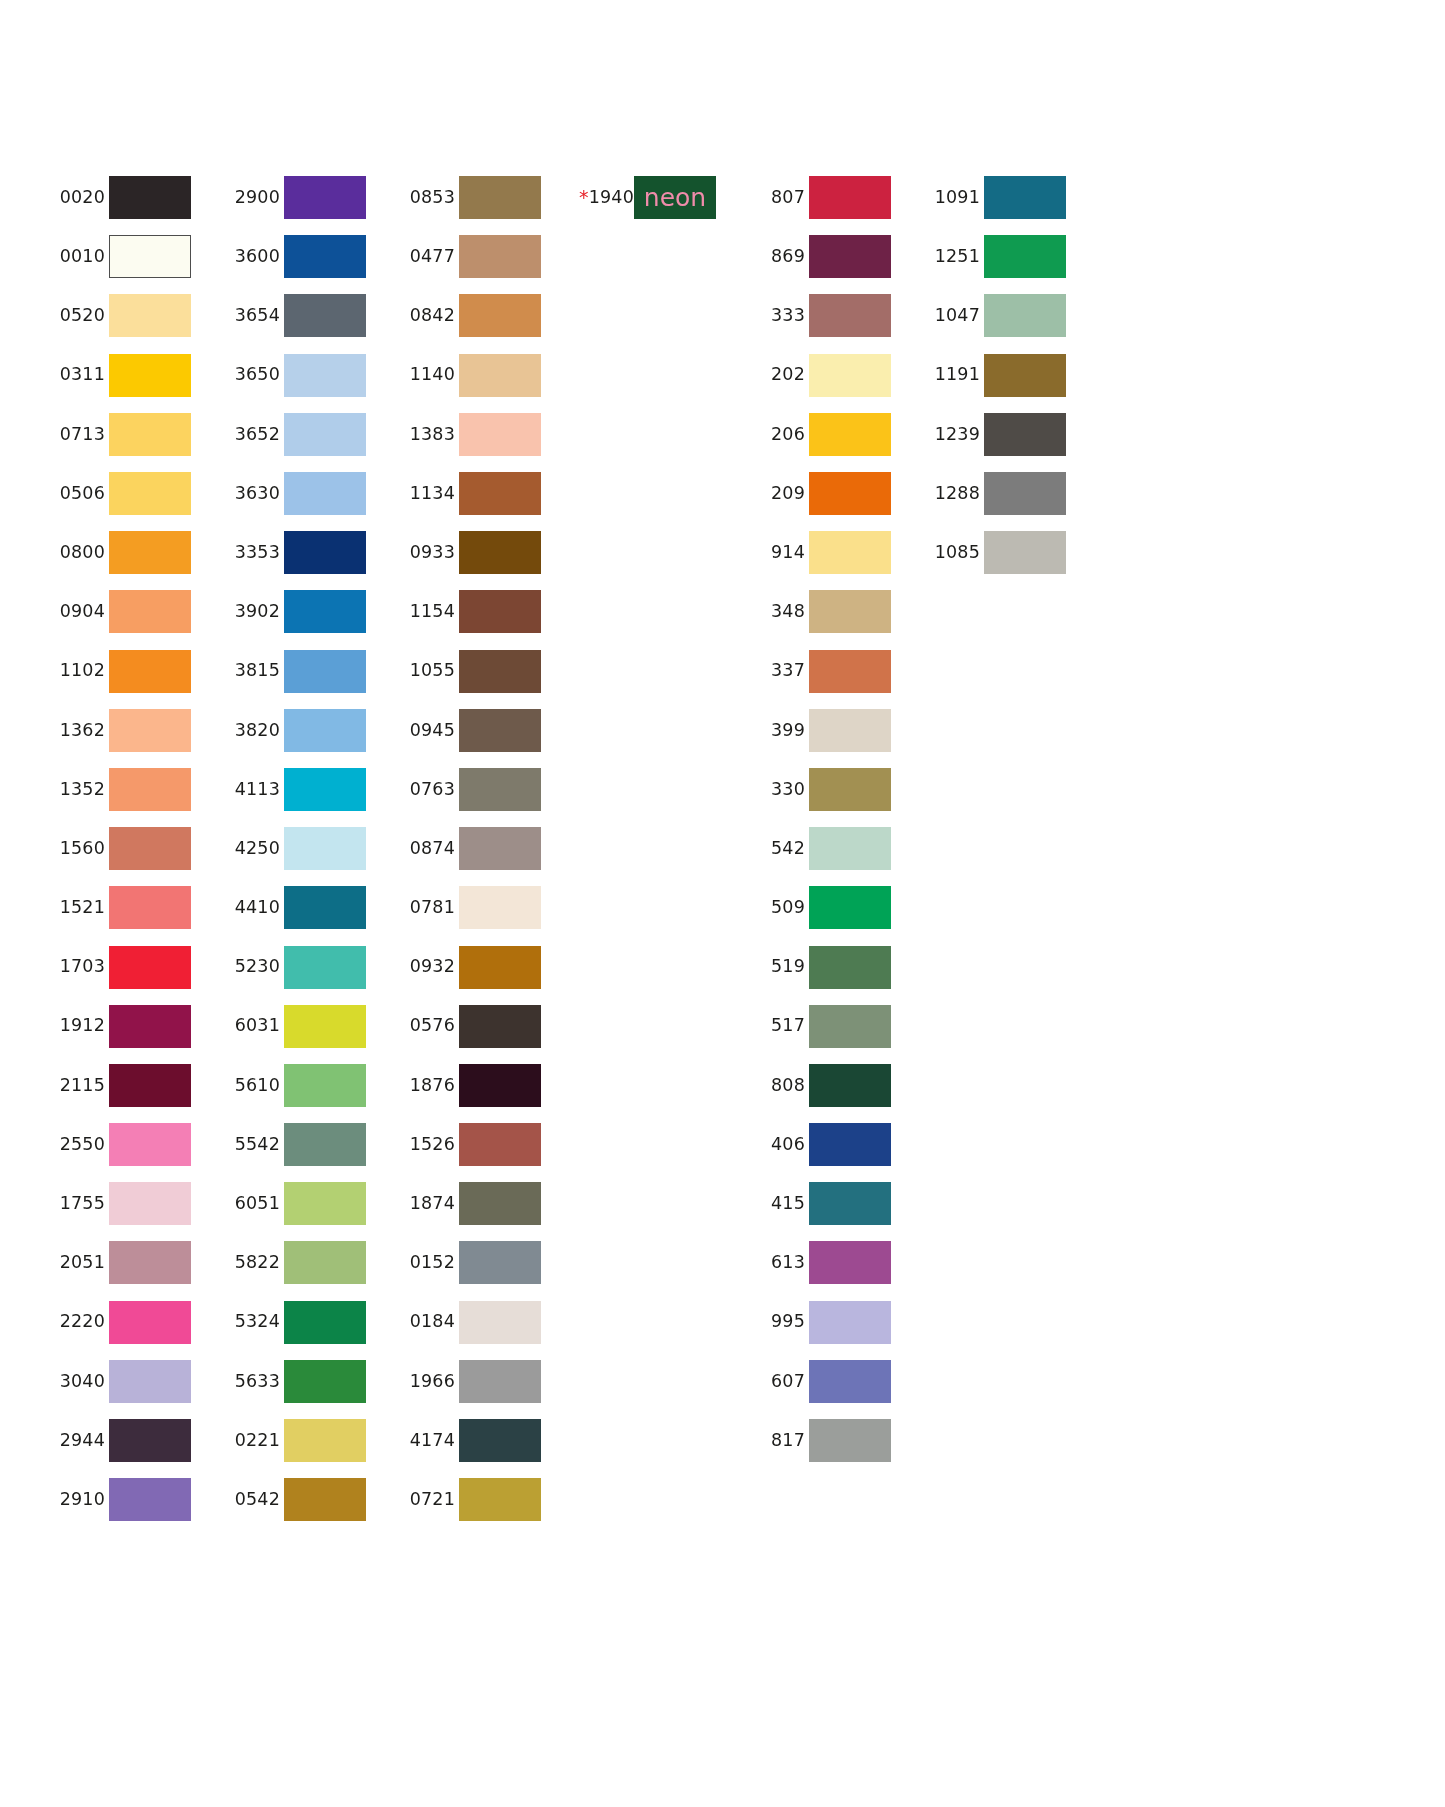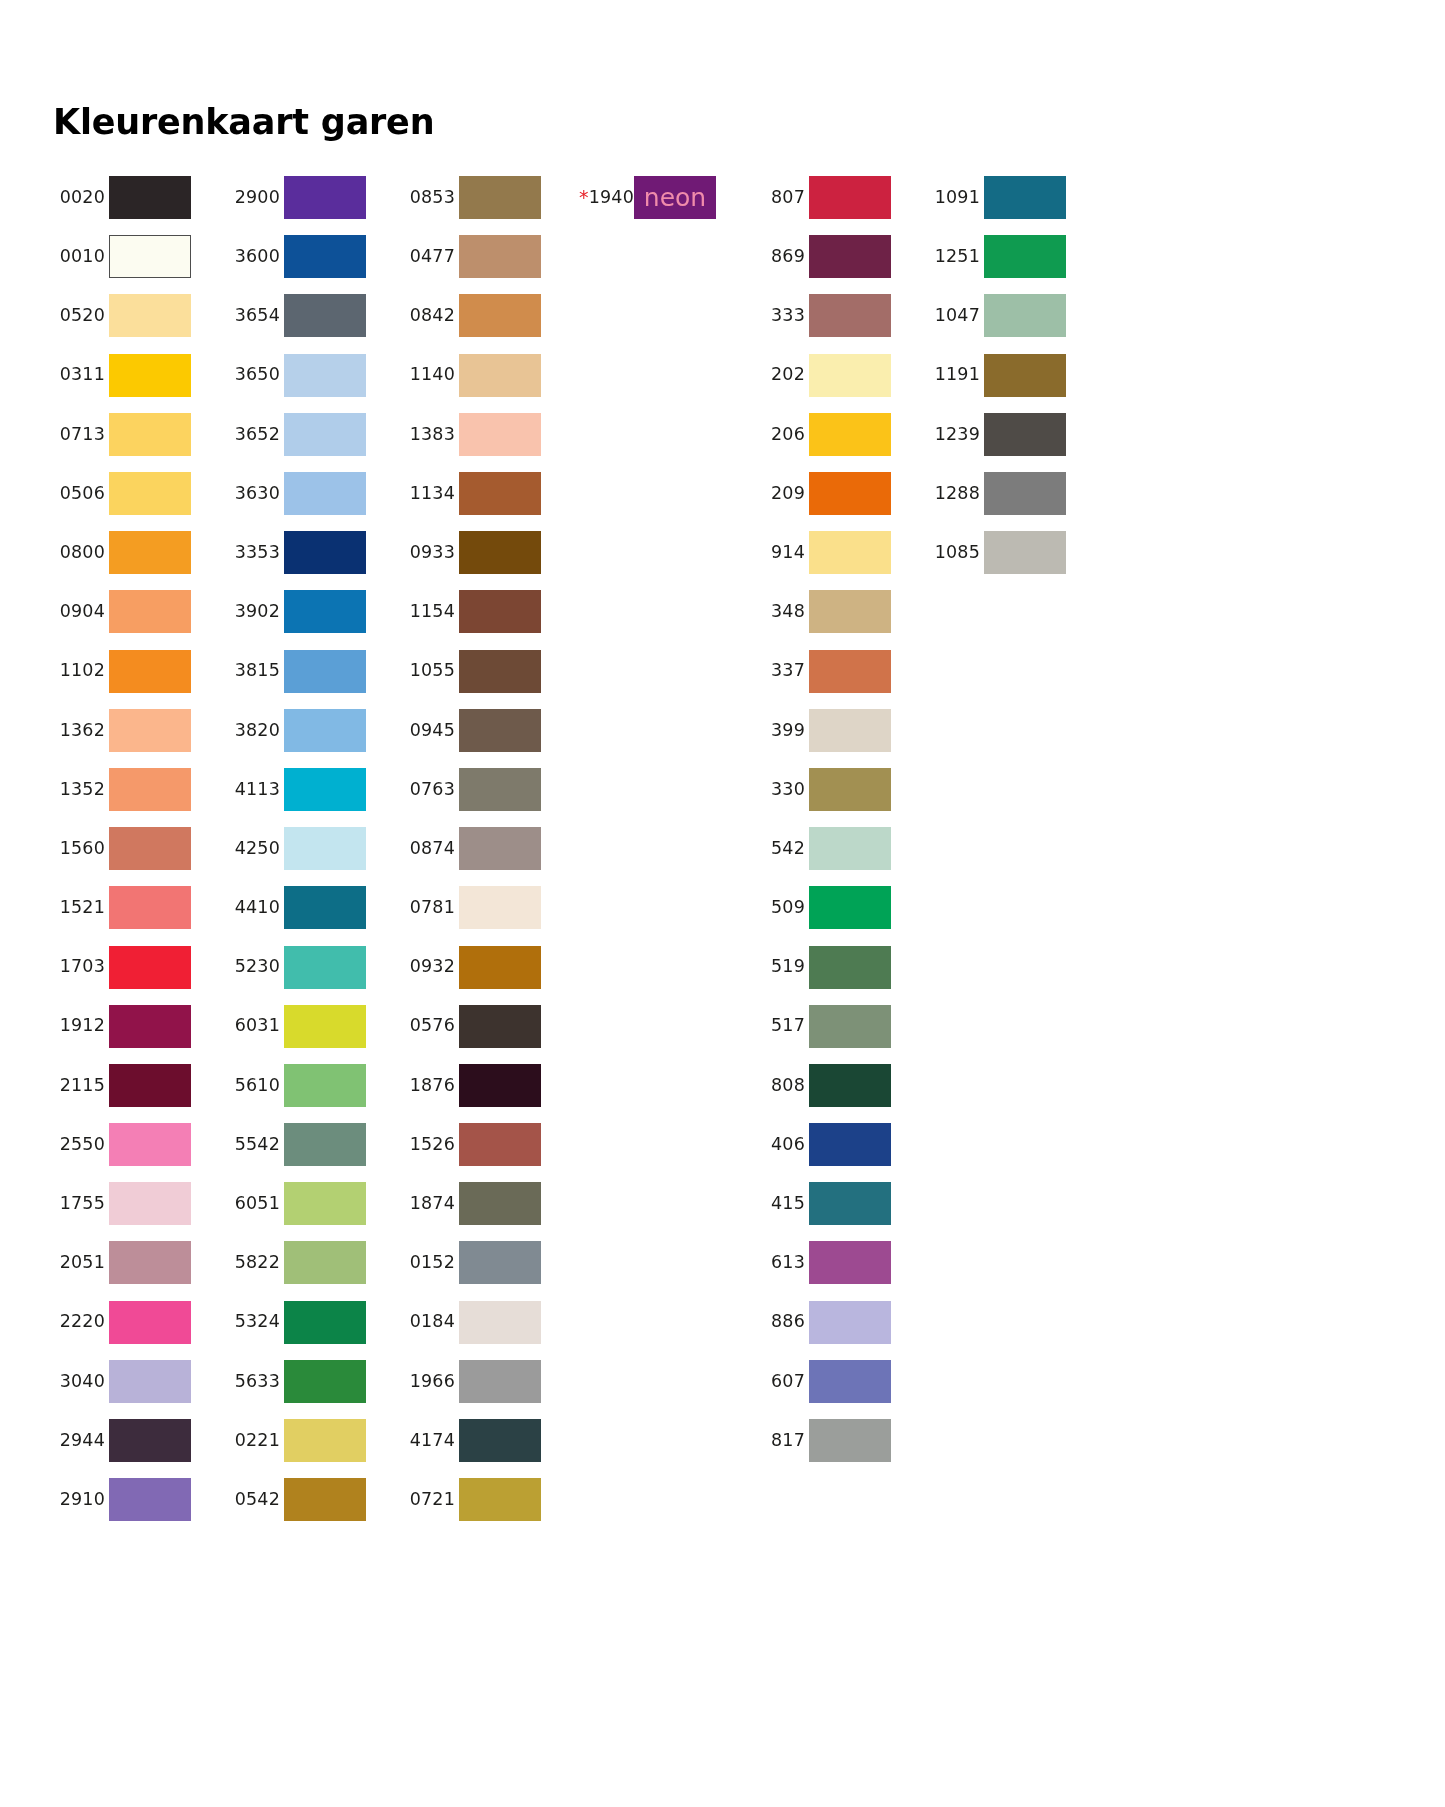--- a/index.html
+++ b/index.html
@@ -92,21 +92,20 @@
   .label-with-star {
     width: 56px;
     margin-right: 0px;
   }
 </style>
 </head>
 <body style="background-color: rgb(255, 255, 255);">
 
 <div id="page">
 
-  <h1 id="page-title">Kleurenkaart garen</h1>
 
   <div id="chart-grid">
       <div class="swatch-column">
         <div class="swatch-row">
           <span class="swatch-label"><span>0020</span></span>
           <div class="swatch-chip" style="background-color: rgb(43, 37, 38);"></div>
         </div>
         <div class="swatch-row">
           <span class="swatch-label"><span>0010</span></span>
           <div class="swatch-chip outlined" style="background-color: rgb(252, 252, 241);"></div>
@@ -380,21 +379,21 @@
           <div class="swatch-chip" style="background-color: rgb(43, 65, 69);"></div>
         </div>
         <div class="swatch-row">
           <span class="swatch-label"><span>0721</span></span>
           <div class="swatch-chip" style="background-color: rgb(187, 160, 51);"></div>
         </div>
       </div>
       <div class="swatch-column">
         <div class="swatch-row">
           <span class="swatch-label label-with-star"><span class="star-prefix" style="color: rgb(232, 35, 42);">*</span><span>1940</span></span>
-          <div class="swatch-chip neon" style="background-color: #701a75;">
+          <div class="swatch-chip neon" style="background-color: #14532d;">
             <span class="neon-text" style="color: rgb(240, 140, 171);">neon</span>
           </div>
         </div>
       </div>
       <div class="swatch-column">
         <div class="swatch-row">
           <span class="swatch-label"><span>807</span></span>
           <div class="swatch-chip" style="background-color: rgb(204, 34, 64);"></div>
         </div>
         <div class="swatch-row">
@@ -463,21 +462,21 @@
         </div>
         <div class="swatch-row">
           <span class="swatch-label"><span>415</span></span>
           <div class="swatch-chip" style="background-color: rgb(35, 112, 127);"></div>
         </div>
         <div class="swatch-row">
           <span class="swatch-label"><span>613</span></span>
           <div class="swatch-chip" style="background-color: rgb(157, 74, 145);"></div>
         </div>
         <div class="swatch-row">
-          <span class="swatch-label"><span>886</span></span>
+          <span class="swatch-label"><span>995</span></span>
           <div class="swatch-chip" style="background-color: rgb(185, 182, 222);"></div>
         </div>
         <div class="swatch-row">
           <span class="swatch-label"><span>607</span></span>
           <div class="swatch-chip" style="background-color: rgb(109, 116, 183);"></div>
         </div>
         <div class="swatch-row">
           <span class="swatch-label"><span>817</span></span>
           <div class="swatch-chip" style="background-color: rgb(155, 158, 155);"></div>
         </div>

